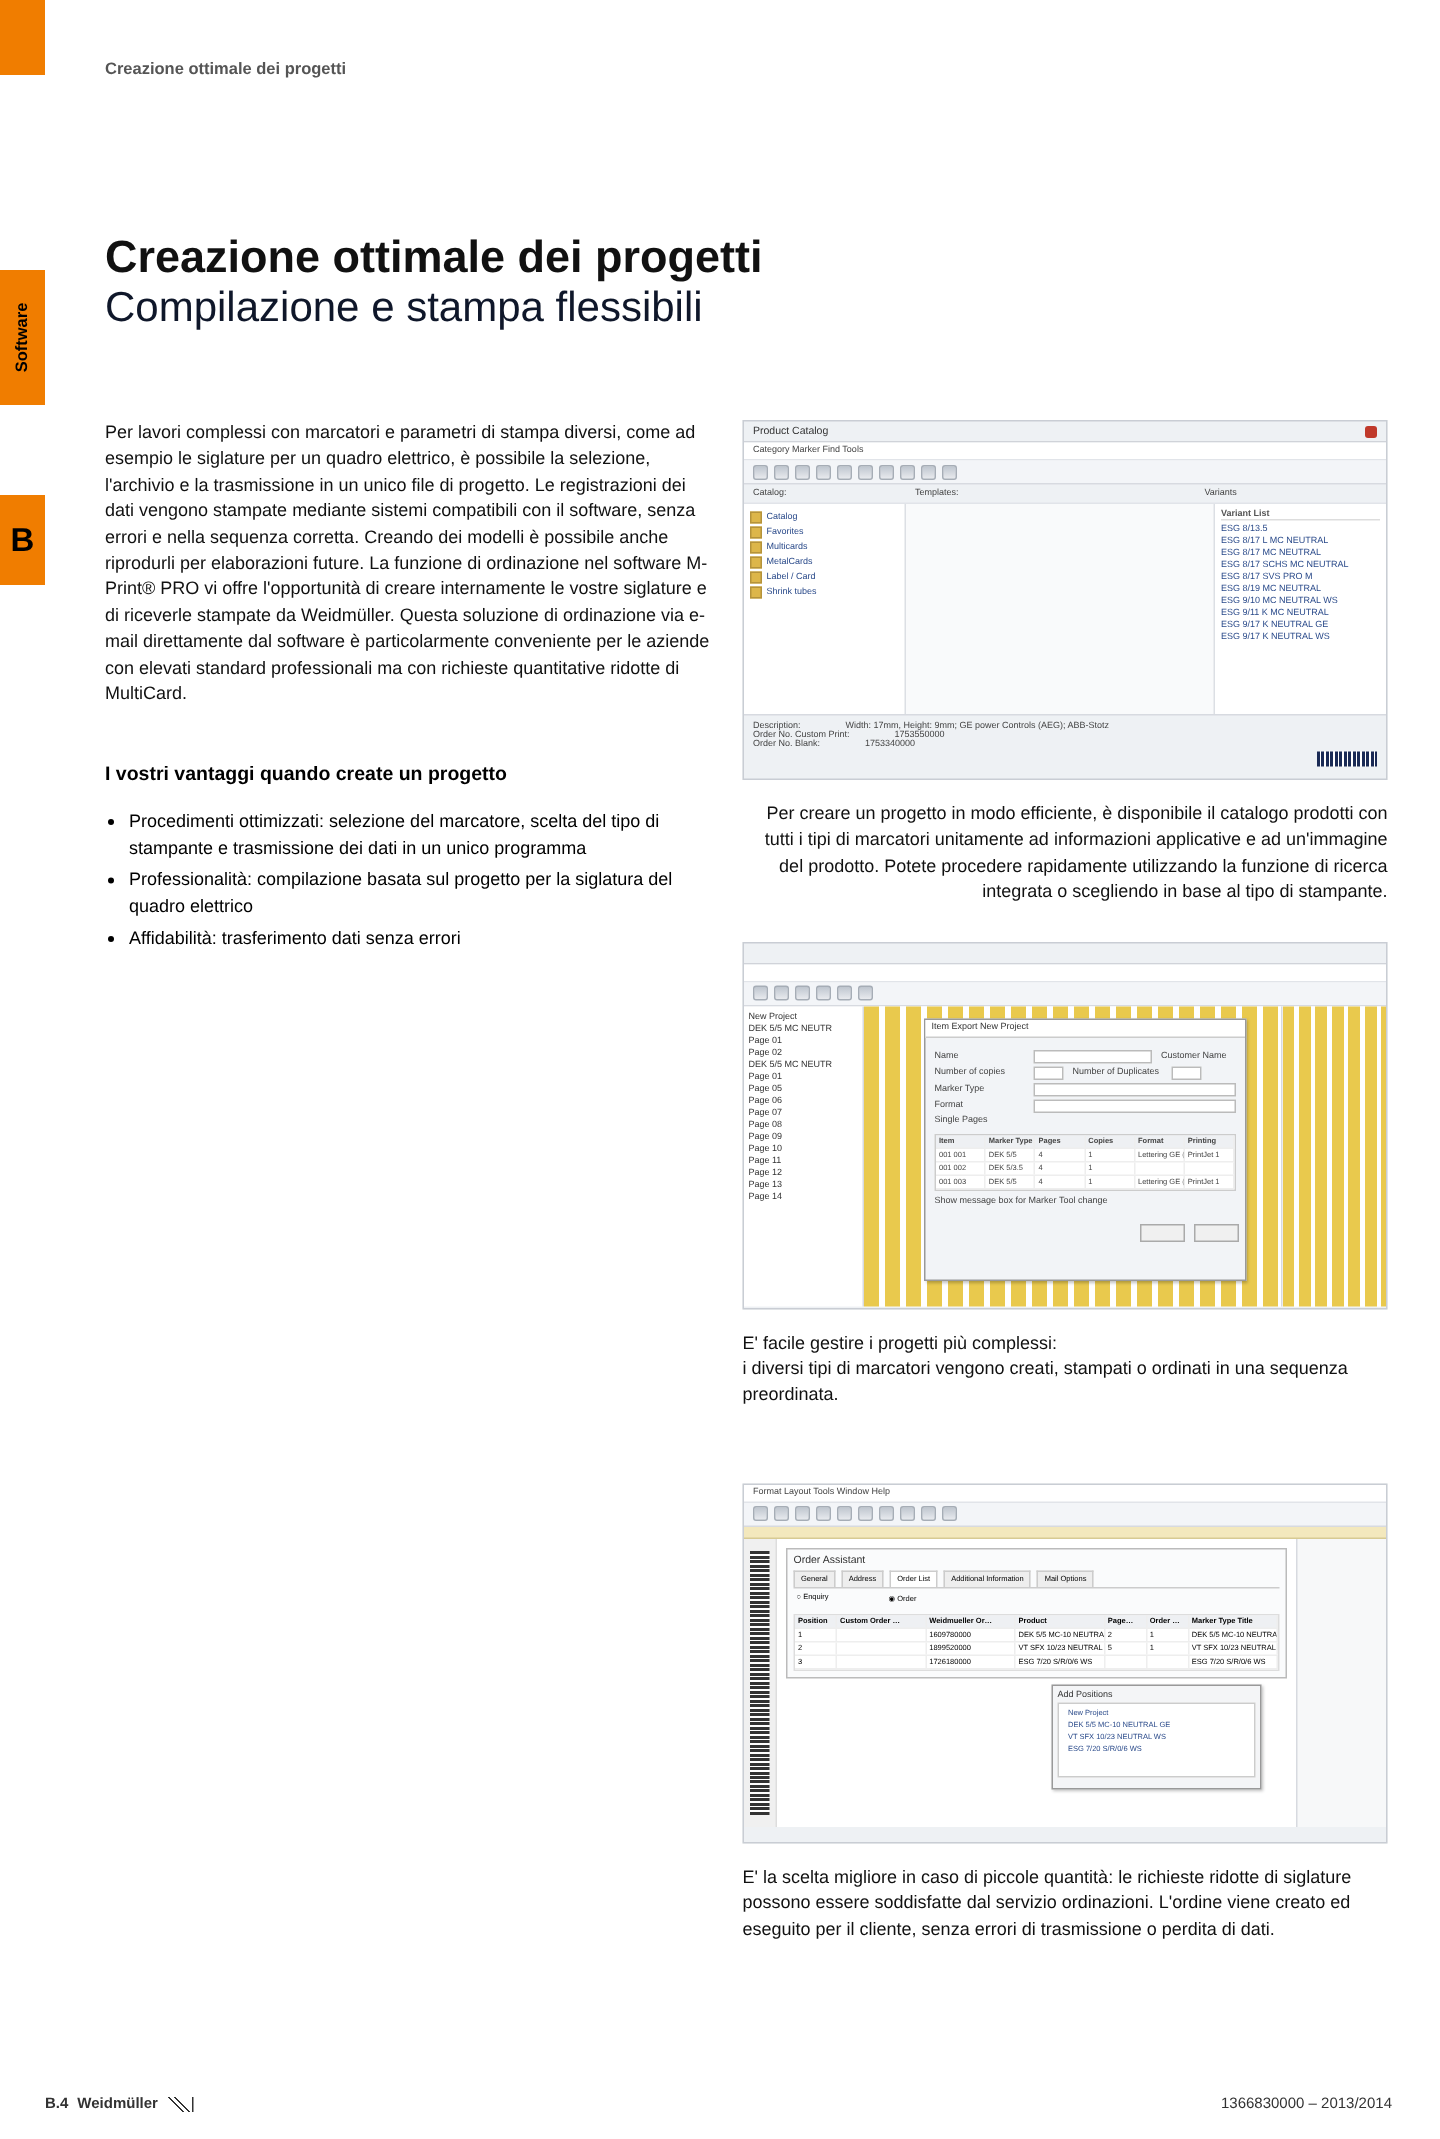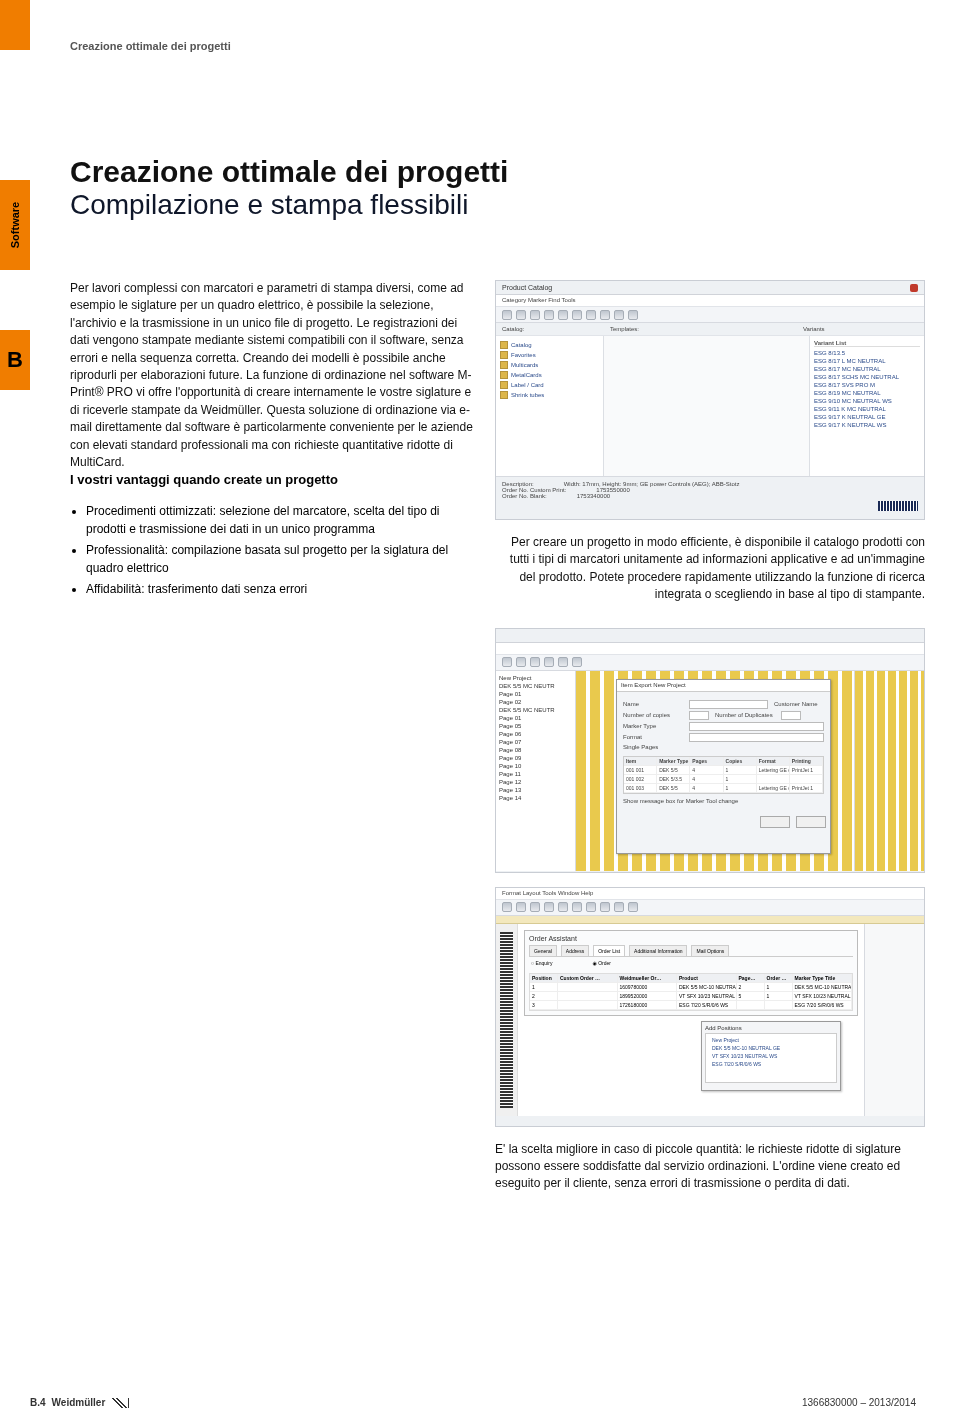--- a/index.html
+++ b/index.html
@@ -214,21 +214,21 @@
   .ss3-subdialog {
     position:absolute; left:205px; top:105px; width:140px; height:70px;
     background:#f4f5f7; border:1px solid #999; box-shadow:1px 1px 2px rgba(0,0,0,0.25);
     font-size:5px; padding:3px;
   }
   .ss3-subdialog .sdtitle { font-size:6px; color:#333; margin-bottom:2px;}
   .ss3-subdialog .sditem { color:#2a4a8a; padding:1px 4px;}
   .ss3-rightpanel { width:60px; background:#f7f8f9; border-left:1px solid #d7dae0;}
 
   .footer {
-    position:absolute; left:30px; bottom:18px; right:44px;
+    position:absolute; left:30px; bottom:18px; right:32px;
     display:flex; justify-content:space-between;
     font-size:10px; color:#333;
     align-items:center;
   }
   .footer .brand { display:flex; align-items:center; gap:6px;}
   .footer .brand .logo { width:18px; height:10px;
     background: linear-gradient(45deg,transparent 40%,#333 40% 45%,transparent 45% 55%,#333 55% 60%,transparent 60%);
     border-right:1px solid #333;
   }
 </style>
@@ -244,23 +244,23 @@
 <div class="b-tab">B</div>
 
 <div class="title-block">
   <div class="title-main">Creazione ottimale dei progetti</div>
   <div class="title-sub">Compilazione e stampa flessibili</div>
 </div>
 
 <div class="left-col">
   <div class="body-text">Per lavori complessi con marcatori e parametri di stampa diversi, come ad esempio le siglature per un quadro elettrico, è possibile la selezione, l'archivio e la trasmissione in un unico file di progetto. Le registrazioni dei dati vengono stampate mediante sistemi compatibili con il software, senza errori e nella sequenza corretta. Creando dei modelli è possibile anche riprodurli per elaborazioni future. La funzione di ordinazione nel software M-Print® PRO vi offre l'opportunità di creare internamente le vostre siglature e di riceverle stampate da Weidmüller. Questa soluzione di ordinazione via e-mail direttamente dal software è particolarmente conveniente per le aziende con elevati standard professionali ma con richieste quantitative ridotte di MultiCard.</div>
 
-  <div class="sub-heading" style="">I vostri vantaggi quando create un progetto</div>
+  <div class="sub-heading" style="margin-top:36px;">I vostri vantaggi quando create un progetto</div>
   <ul class="body-list">
-    <li>Procedimenti ottimizzati: selezione del marcatore, scelta del tipo di prodotti e trasmissione dei dati in un unico programma</li>
+    <li>Procedimenti ottimizzati: selezione del marcatore, scelta del tipo di stampante e trasmissione dei dati in un unico programma</li>
     <li>Professionalità: compilazione basata sul progetto per la siglatura del quadro elettrico</li>
     <li>Affidabilità: trasferimento dati senza errori</li>
   </ul>
 </div>
 
 <div class="right-col">
 
   <div class="screenshot" style="height:240px;">
     <div class="ss-titlebar">
       <span>Product Catalog</span>
@@ -445,20 +445,22 @@
           <div class="dbuttons">
             <span class="dbtn"></span>
             <span class="dbtn"></span>
           </div>
         </div>
       </div>
       <div class="ss2-right"></div>
     </div>
   </div>
 
+  <div class="body-text" style="margin-bottom:50px; white-space:pre-line;">E' facile gestire i progetti più complessi:
+i diversi tipi di marcatori vengono creati, stampati o ordinati in una sequenza preordinata.</div>
 
   <div class="screenshot" style="height:240px;">
     <div class="ss-menu">Format  Layout  Tools  Window  Help</div>
     <div class="ss-toolbar">
       <span class="ticon"></span>
       <span class="ticon"></span>
       <span class="ticon"></span>
       <span class="ticon"></span>
       <span class="ticon"></span>
       <span class="ticon"></span>

